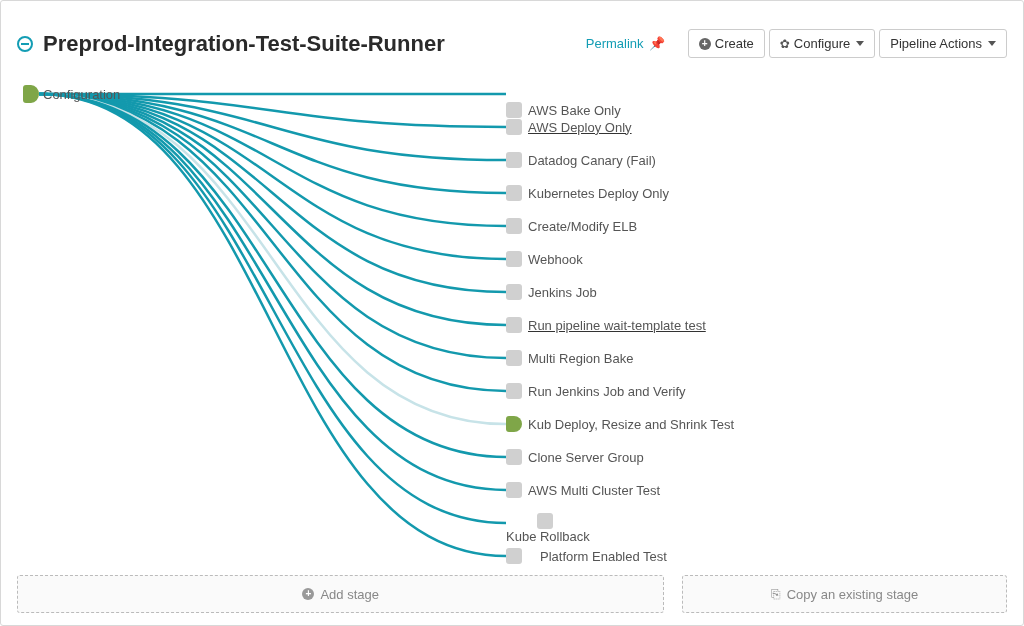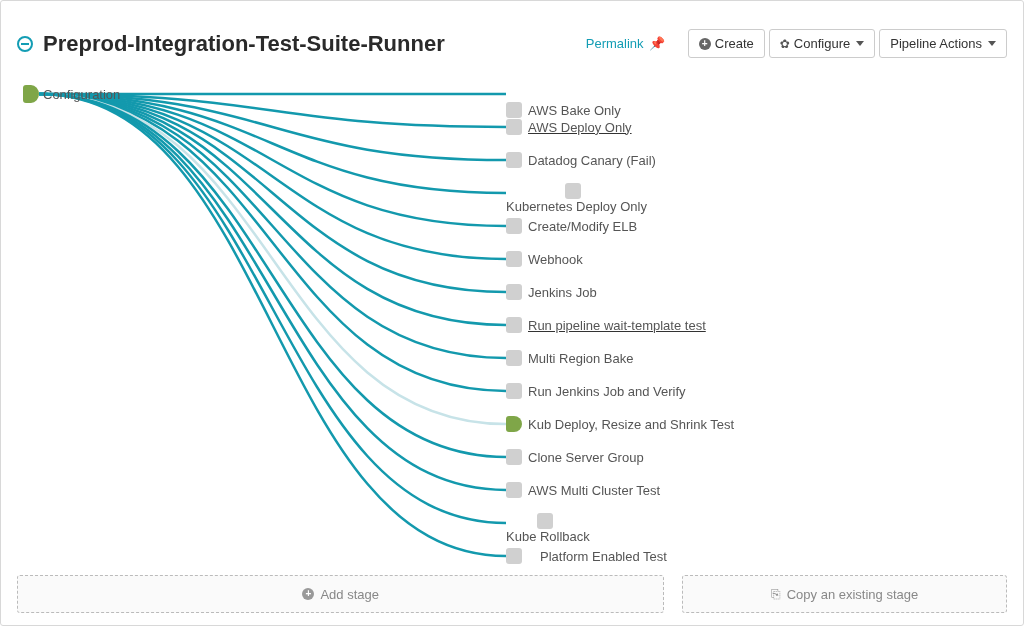--- a/index.html
+++ b/index.html
@@ -83,21 +83,21 @@
           <span class="node-label">AWS Bake Only</span>
         </div>
         <div class="node" style="left: 505px; top: 47px; text-decoration: underline;">
           <div class="node-marker marker-grey"></div>
           <span class="node-label">AWS Deploy Only</span>
         </div>
         <div class="node" style="left: 505px; top: 80px;">
           <div class="node-marker marker-grey"></div>
           <span class="node-label">Datadog Canary (Fail)</span>
         </div>
-        <div class="node" style="left: 505px; top: 113px; flex-direction: column;">
+        <div class="node" style="left: 505px; top: 113px;">
           <div class="node-marker marker-grey"></div>
           <span class="node-label">Kubernetes Deploy Only</span>
         </div>
         <div class="node" style="left: 505px; top: 146px;">
           <div class="node-marker marker-grey"></div>
           <span class="node-label">Create/Modify ELB</span>
         </div>
         <div class="node" style="left: 505px; top: 179px;">
           <div class="node-marker marker-grey"></div>
           <span class="node-label">Webhook</span>

